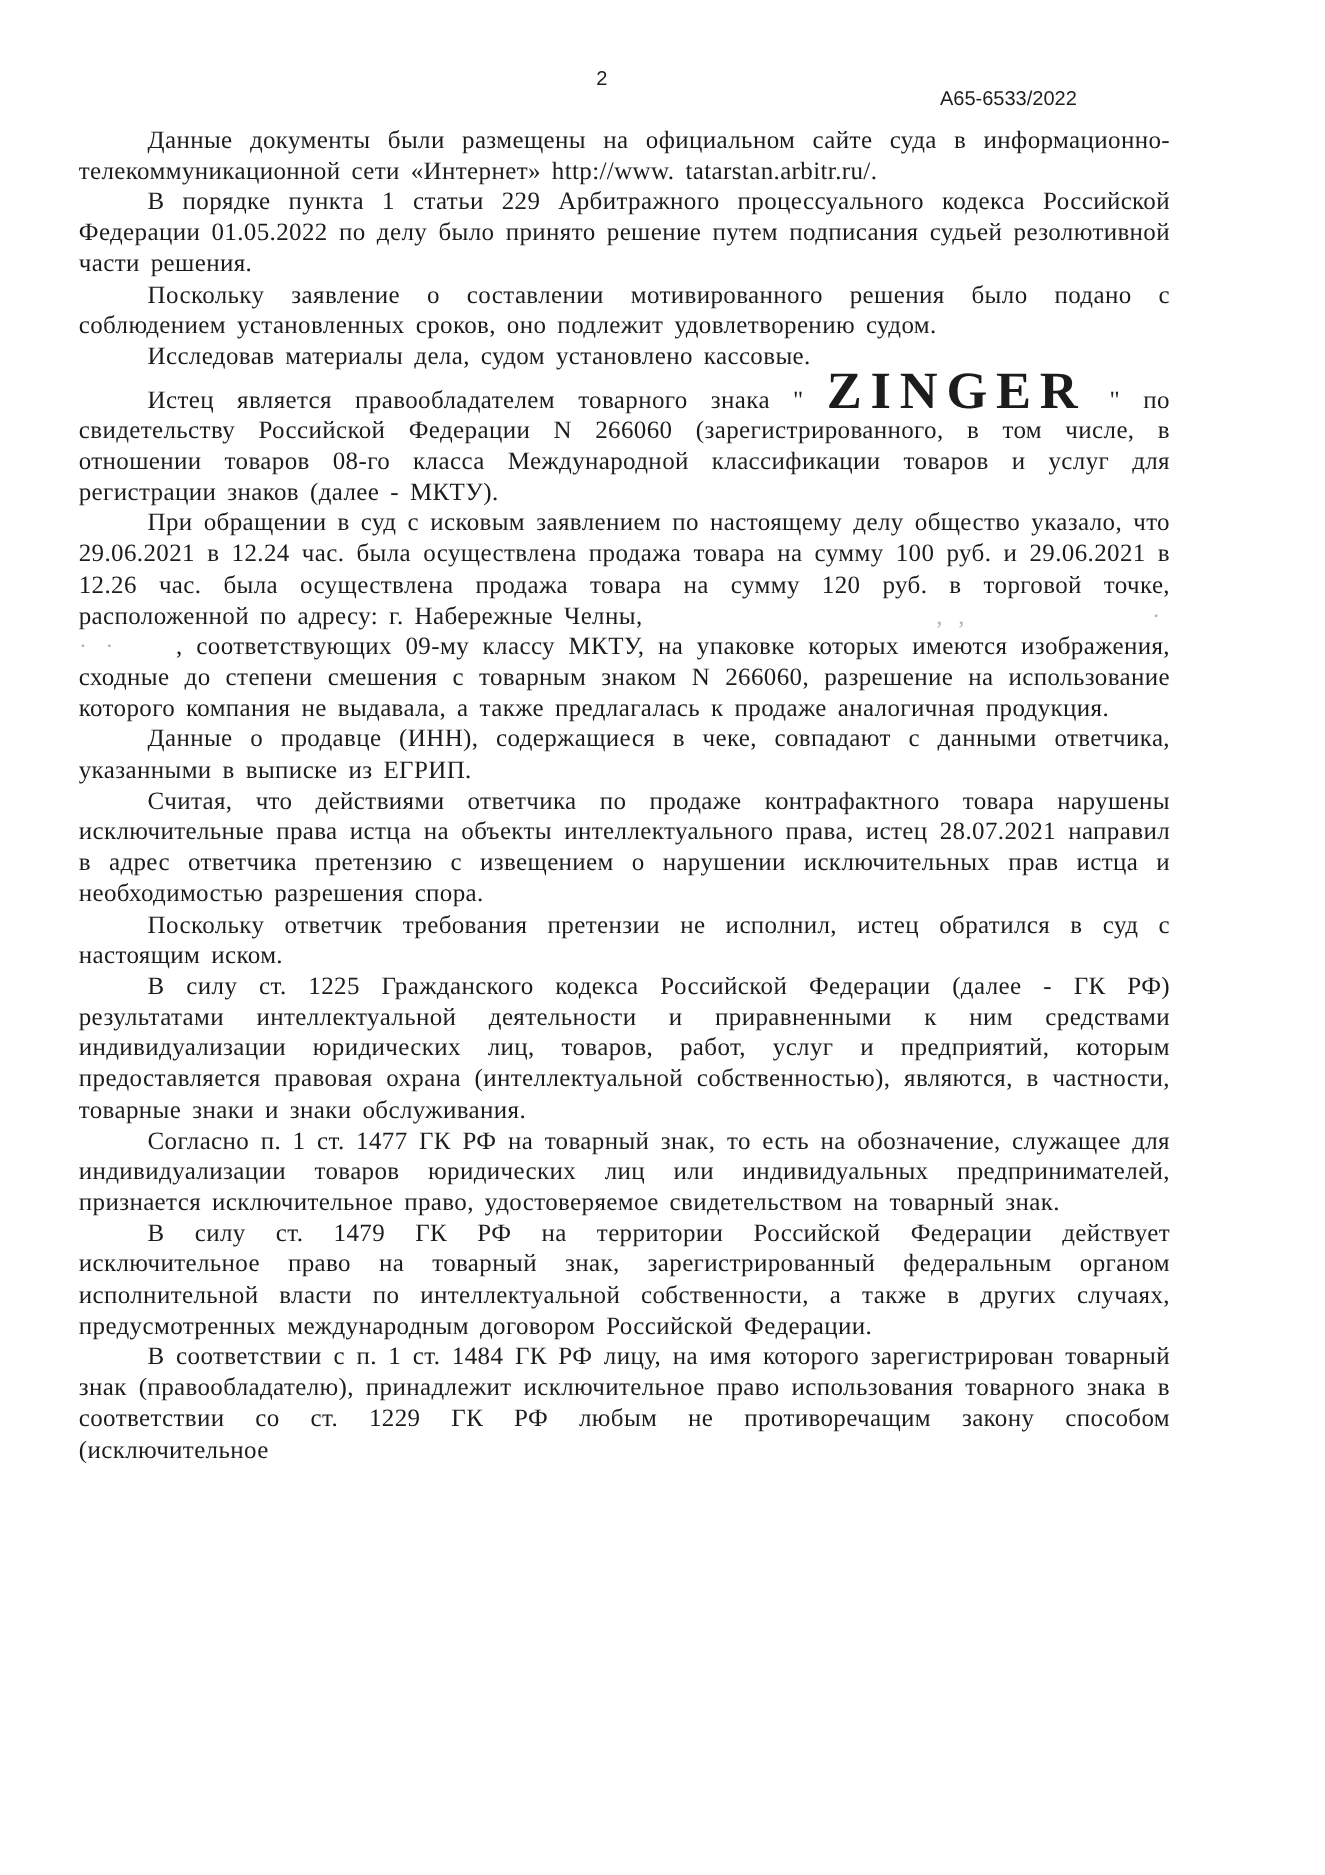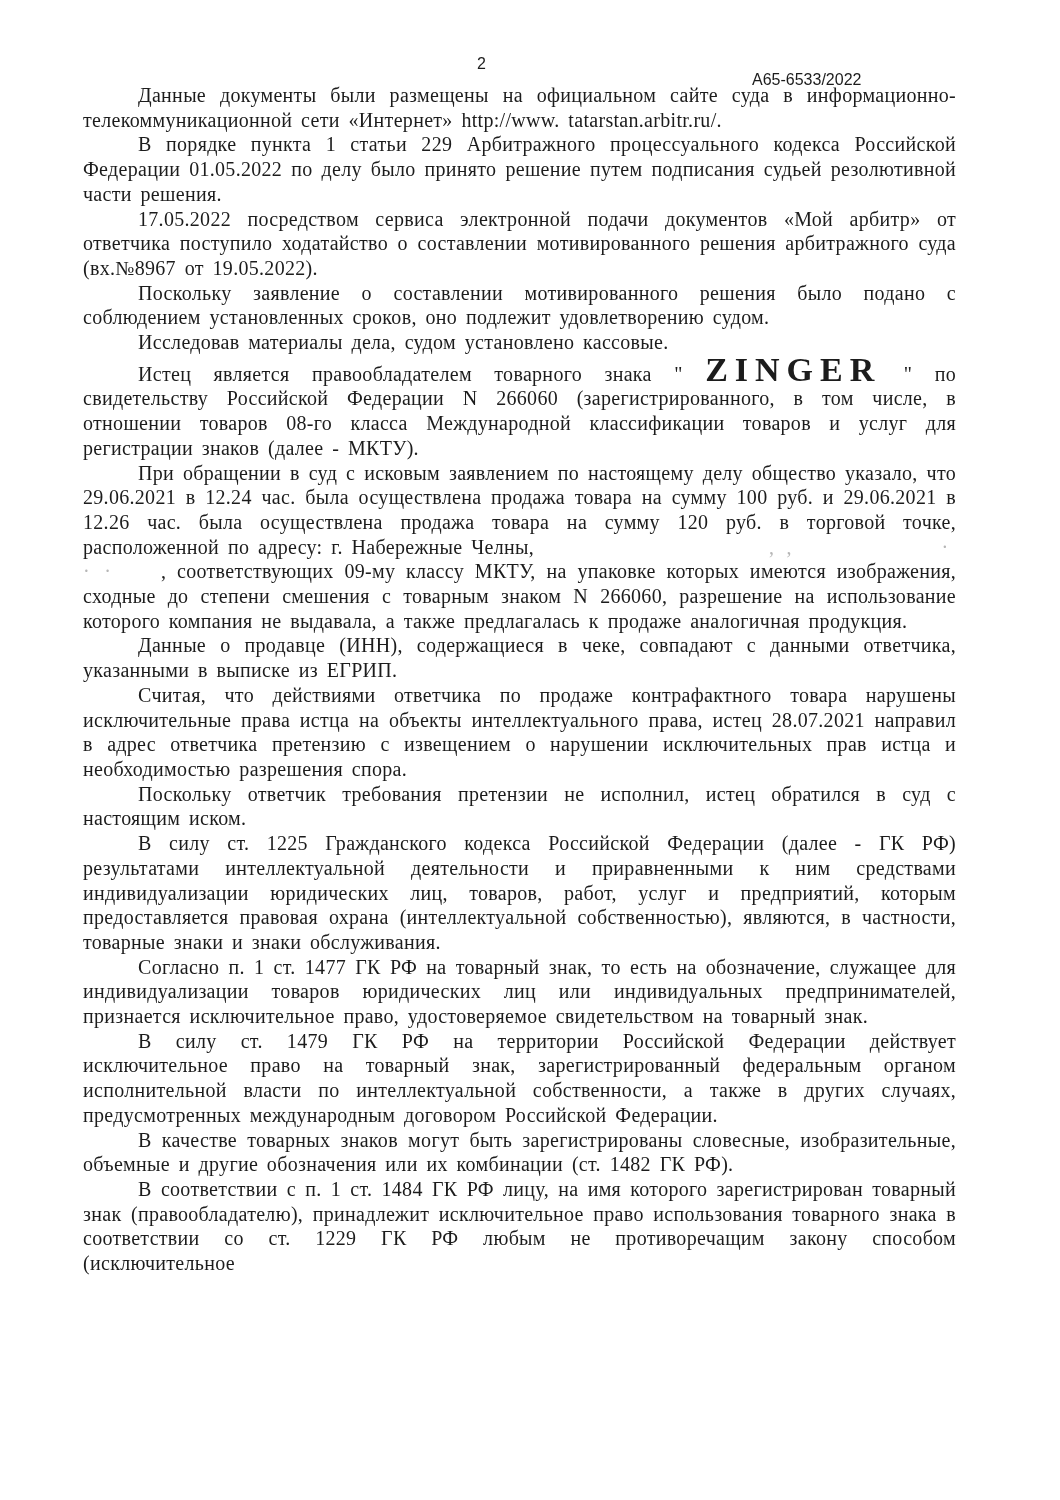--- a/index.html
+++ b/index.html
@@ -31,42 +31,41 @@
     top: 0;
   }
   .case-number {
     position: absolute;
     left: 752px;
     top: 16px;
   }
   .doc-body {
     position: absolute;
     left: 63px;
-    top: 83px;
+    top: 100px;
     width: 873px;
     font-family: "Liberation Serif", serif;
     font-size: 20px;
     line-height: 24.7px;
     word-spacing: 3.5px;
     letter-spacing: 0.3px;
     color: var(--text, #1c1c1c);
-    margin-left: 20px;
   }
   .doc-body p {
     margin: 0;
     text-align: justify;
     text-indent: 55px;
   }
   .doc-body p.noindent {
     text-indent: 0;
   }
   .trademark {
     font-family: "Liberation Serif", serif;
     font-weight: 700;
-    font-size: 34px;
+    font-size: 42px;
     letter-spacing: 7px;
     line-height: 30px;
     word-spacing: 0;
   }
   .faint {
     color: var(--faint, #b6b6b6);
     letter-spacing: 2px;
   }
   .gap {
     display: inline-block;
@@ -77,28 +76,26 @@
 <body>
 
 <div class="page">
   <div class="doc-header">
     <span class="page-number">2</span>
     <span class="case-number">А65-6533/2022</span>
   </div>
   <div class="doc-body">
       <p><span>Данные документы были размещены на официальном сайте суда в информационно-телекоммуникационной сети «Интернет» http://www. tatarstan.arbitr.ru/.</span></p>
       <p><span>В порядке пункта 1 статьи 229 Арбитражного процессуального кодекса Российской Федерации 01.05.2022 по делу было принято решение путем подписания судьей резолютивной части решения.</span></p>
-      <p><span>17.05.2022 посредством сервиса электронной подачи документов «Мой арбитр» от ответчика поступило ходатайство о составлении мотивированного решения арбитражного суда (вх.№8967 от 19.05.2022).</span></p>
       <p><span>Поскольку заявление о составлении мотивированного решения было подано с соблюдением установленных сроков, оно подлежит удовлетворению судом.</span></p>
       <p><span>Исследовав материалы дела,  судом установлено кассовые.</span></p>
       <p><span>Истец является правообладателем товарного знака " </span><span class="trademark">ZINGER</span><span> " по свидетельству Российской Федерации N 266060 (зарегистрированного, в том числе, в отношении товаров 08-го класса Международной классификации товаров и услуг для регистрации знаков (далее - МКТУ).</span></p>
       <p><span>При обращении в суд с исковым заявлением по настоящему делу общество указало, что 29.06.2021 в 12.24 час. была осуществлена продажа товара на сумму 100 руб. и 29.06.2021 в 12.26 час. была осуществлена продажа товара на сумму 120 руб. в торговой точке, расположенной по адресу: г. Набережные Челны,</span><span class="gap" style="width: 235px;"></span><span class="faint">, ,</span><span class="gap" style="width: 148px;"></span><span class="faint">·</span></p>
       <p class="noindent"><span class="faint">· ·</span><span class="gap" style="width: 48px;"></span><span>, соответствующих 09-му классу МКТУ, на упаковке которых имеются изображения, сходные до степени смешения с товарным знаком N 266060, разрешение на использование которого компания не выдавала, а также предлагалась к продаже аналогичная продукция.</span></p>
       <p><span>Данные о продавце (ИНН), содержащиеся в чеке, совпадают с данными ответчика, указанными в выписке из ЕГРИП.</span></p>
       <p><span>Считая, что действиями ответчика по продаже контрафактного товара нарушены исключительные права истца на объекты интеллектуального права, истец 28.07.2021 направил в адрес ответчика претензию с извещением о нарушении исключительных прав истца и необходимостью разрешения спора.</span></p>
       <p><span>Поскольку ответчик требования претензии не исполнил, истец обратился в суд с настоящим иском.</span></p>
       <p><span>В силу ст. 1225 Гражданского кодекса Российской Федерации (далее - ГК РФ) результатами интеллектуальной деятельности и приравненными к ним средствами индивидуализации юридических лиц, товаров, работ, услуг и предприятий, которым предоставляется правовая охрана (интеллектуальной собственностью), являются, в частности, товарные знаки и знаки обслуживания.</span></p>
       <p><span>Согласно п. 1 ст. 1477 ГК РФ на товарный знак, то есть на обозначение, служащее для индивидуализации товаров юридических лиц или индивидуальных предпринимателей, признается исключительное право, удостоверяемое свидетельством на товарный знак.</span></p>
       <p><span>В силу ст. 1479 ГК РФ на территории Российской Федерации действует исключительное право на товарный знак, зарегистрированный федеральным органом исполнительной власти по интеллектуальной собственности, а также в других случаях, предусмотренных международным договором Российской Федерации.</span></p>
-      <p><span>В качестве товарных знаков могут быть зарегистрированы словесные, изобразительные, объемные и другие обозначения или их комбинации (ст. 1482 ГК РФ).</span></p>
       <p><span>В соответствии с п. 1 ст. 1484 ГК РФ лицу, на имя которого зарегистрирован товарный знак (правообладателю), принадлежит исключительное право использования товарного знака в соответствии со ст. 1229 ГК РФ любым не противоречащим закону способом (исключительное</span></p>
     </div>
 </div>
 
 </body></html>

